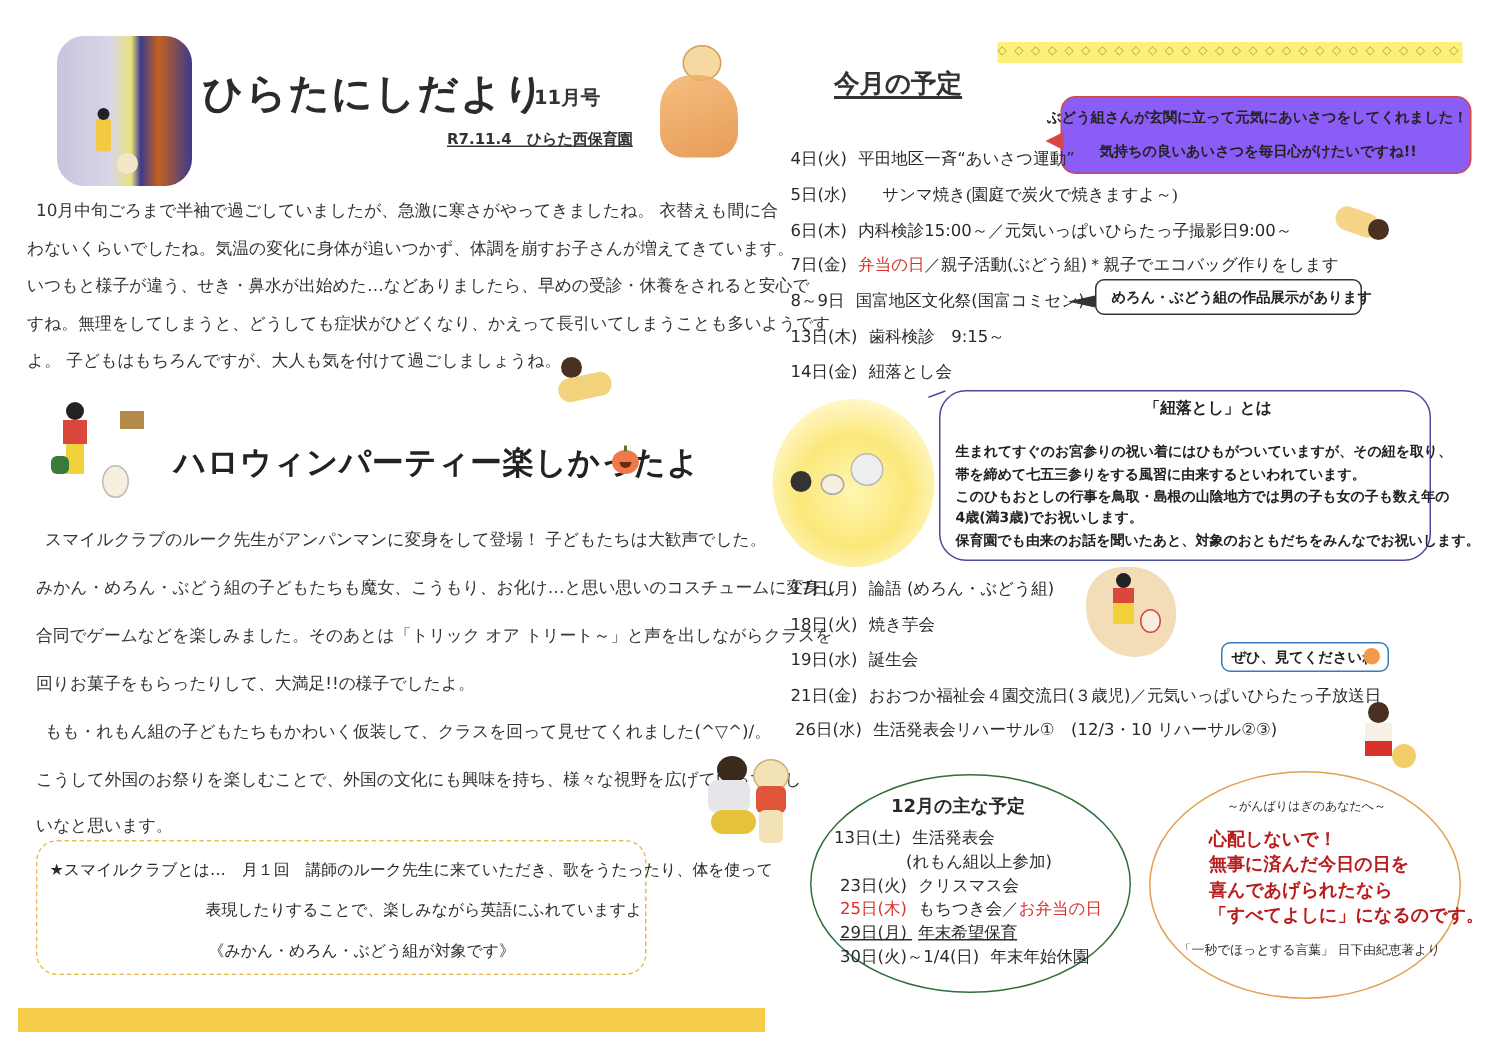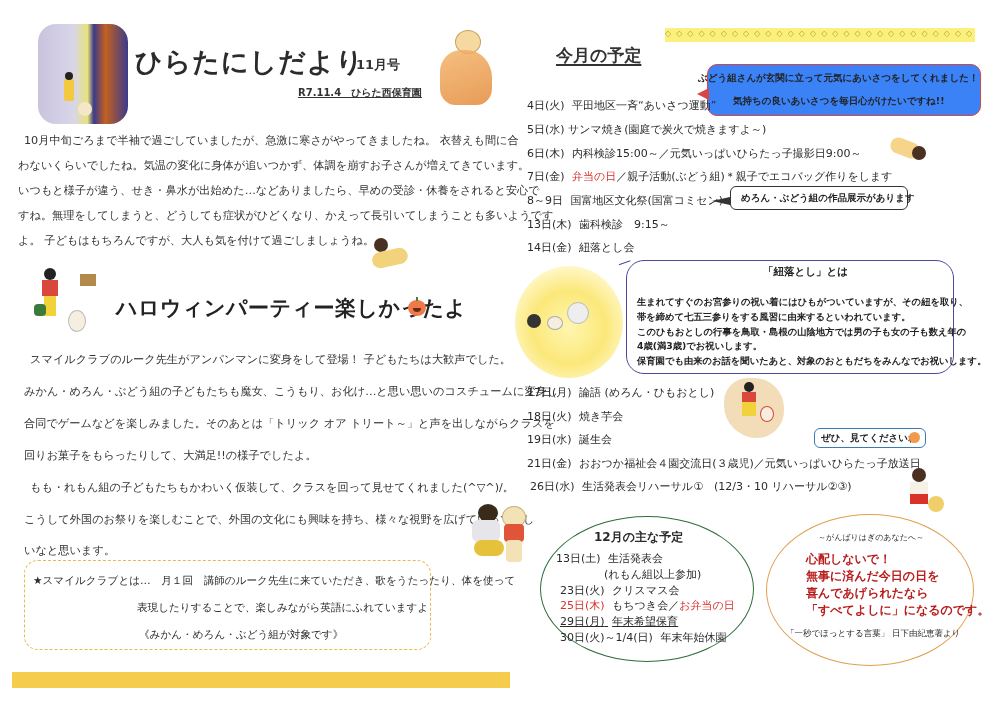--- a/index.html
+++ b/index.html
@@ -18,21 +18,21 @@
   .red{color:#d9322b;}
   
   .illus{position:absolute;border-radius:18px;}
   .pumpkin{position:absolute;width:18px;height:16px;background:#ee7a4c;border-radius:50%;}
   .pumpkin::after{content:"";position:absolute;left:5px;top:8px;width:8px;height:4px;background:#6b2a10;border-radius:0 0 5px 5px;}
   .pumpkin::before{content:"";position:absolute;left:8px;top:-3px;width:2px;height:4px;background:#5a7a2a;}
   
   .dotted-box{position:absolute;border:1.5px dashed #e8b950;border-radius:14px;}
   .yellow-bar{position:absolute;background:#f6cc4c;}
   .diamond-strip{position:absolute;background:#fbf07c;color:#b9a72c;font-size:8px;letter-spacing:5px;line-height:12px;overflow:hidden;white-space:nowrap;}
-  .bubble-red{position:absolute;border:1.5px solid #d74545;border-radius:10px;background:#3b82f6;}
+  .bubble-red{position:absolute;border:1.5px solid #d74545;border-radius:10px;background:#8b5cf6;}
   .bubble-black{position:absolute;border:1.5px solid #333;border-radius:6px;background:#fff;}
   .bubble-purple{position:absolute;border:1.5px solid #4a4a9a;border-radius:18px;background:#fff;}
   .bubble-blue{position:absolute;border:1.5px solid #3a7ab8;border-radius:6px;background:#fff;}
   .ellipse-green{position:absolute;border:1.5px solid #2f6e3a;border-radius:50%;}
   .ellipse-orange{position:absolute;border:1.5px solid #e0a050;border-radius:50%;}
   .small-b{font-size:9.5px;font-weight:bold;color:#222;white-space:nowrap;}
   .hibox{font-size:9.3px;font-weight:bold;color:#222;white-space:nowrap;line-height:17px;}
   .quote{font-size:12px;font-weight:bold;line-height:18px;color:#b91c1c;white-space:nowrap;}
 </style>
 </head>
@@ -115,21 +115,21 @@
 </div>
 <div class="abs" style="left:697px;top:88px;width:0;height:0;border-top:6px solid transparent;border-bottom:6px solid transparent;border-right:12px solid #d74545;"></div>
 
 <div>
   <div class="abs txt" style="left:527px;top:100px;">
     <span>4日(火)</span>
     <span style="margin-left:4px;">平田地区一斉“あいさつ運動”</span>
   </div>
   <div class="abs txt" style="left:527px;top:124px;">
     <span>5日(水)</span>
-    <span style="margin-left:0;">サンマ焼き(園庭で炭火で焼きますよ～)</span>
+    <span style="margin-left:20px;font-family:Liberation Serif, serif;">サンマ焼き(園庭で炭火で焼きますよ～)</span>
   </div>
   <div class="abs txt" style="left:527px;top:148px;">
     <span>6日(木)</span>
     <span style="margin-left:4px;">内科検診15:00～／元気いっぱいひらたっ子撮影日9:00～</span>
   </div>
   <div class="abs txt" style="left:527px;top:171px;">
     <span>7日(金)</span>
     <span class="red" style="margin-left:4px;">弁当の日</span><span>／親子活動(ぶどう組)＊親子でエコバッグ作りをします</span>
   </div>
   <div class="abs txt" style="left:527px;top:195px;">
@@ -139,21 +139,21 @@
   <div class="abs txt" style="left:527px;top:219px;">
     <span>13日(木)</span>
     <span style="margin-left:4px;">歯科検診　9:15～</span>
   </div>
   <div class="abs txt" style="left:527px;top:242px;">
     <span>14日(金)</span>
     <span style="margin-left:4px;">紐落とし会</span>
   </div>
   <div class="abs txt" style="left:527px;top:387px;">
     <span>17日(月)</span>
-    <span style="margin-left:4px;">論語 (めろん・ひもおとし)</span>
+    <span style="margin-left:4px;">論語 (めろん・ぶどう組)</span>
   </div>
   <div class="abs txt" style="left:527px;top:411px;">
     <span>18日(火)</span>
     <span style="margin-left:4px;">焼き芋会</span>
   </div>
   <div class="abs txt" style="left:527px;top:434px;">
     <span>19日(水)</span>
     <span style="margin-left:4px;">誕生会</span>
   </div>
   <div class="abs txt" style="left:527px;top:458px;">

